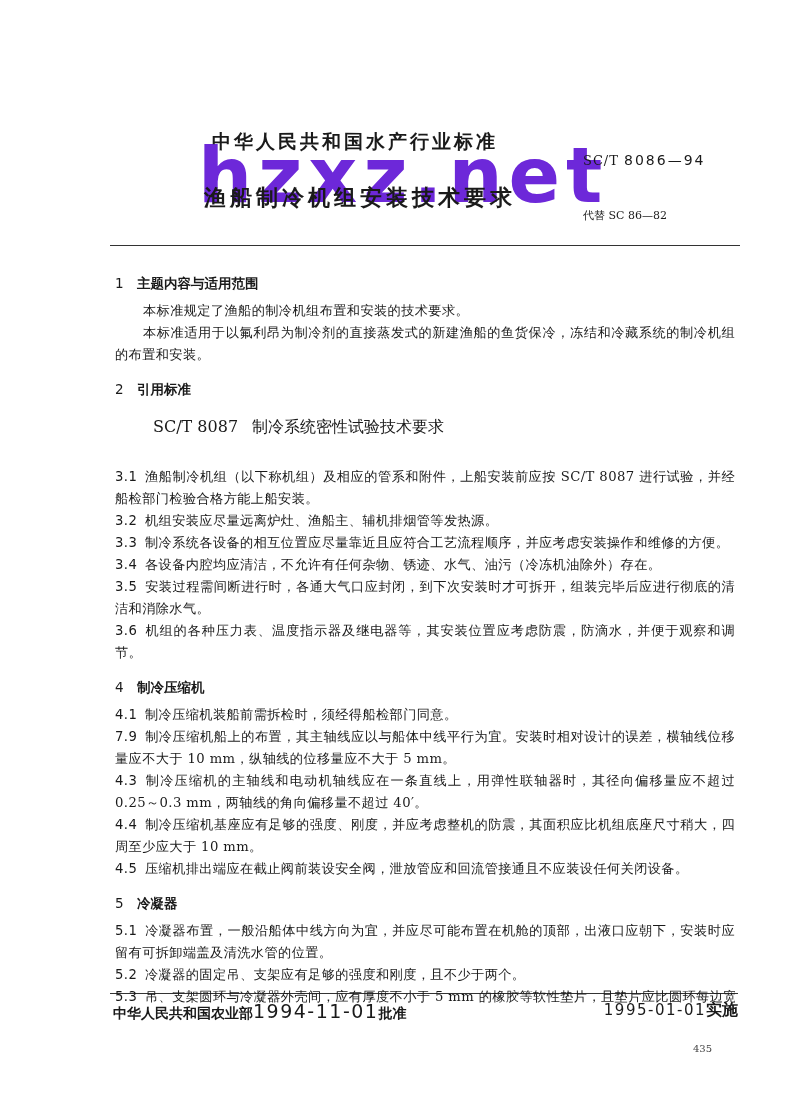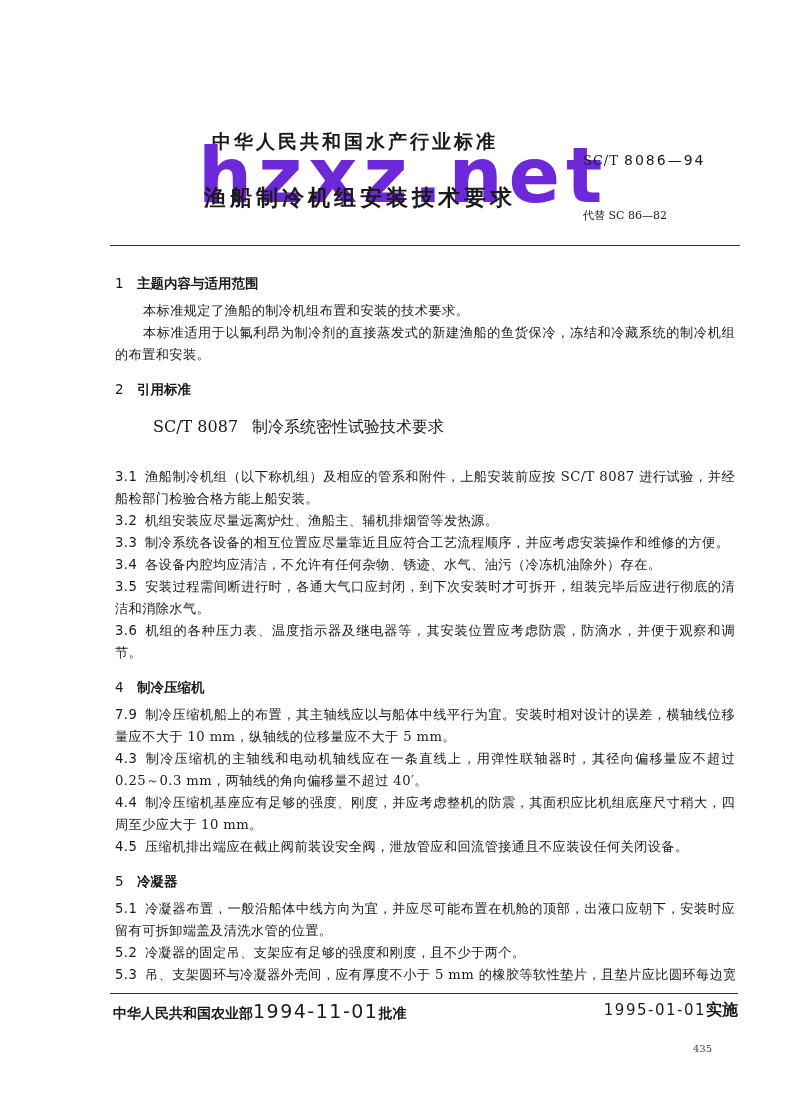--- a/index.html
+++ b/index.html
@@ -115,20 +115,21 @@
     <p class="para"><span class="cl">3.1</span><span>渔船制冷机组（以下称机组）及相应的管系和附件，上船安装前应按 SC/T 8087 进行试验，并经船检部门检验合格方能上船安装。</span></p>
     <p class="para"><span class="cl">3.2</span><span>机组安装应尽量远离炉灶、渔船主、辅机排烟管等发热源。</span></p>
     <p class="para"><span class="cl">3.3</span><span>制冷系统各设备的相互位置应尽量靠近且应符合工艺流程顺序，并应考虑安装操作和维修的方便。</span></p>
     <p class="para"><span class="cl">3.4</span><span>各设备内腔均应清洁，不允许有任何杂物、锈迹、水气、油污（冷冻机油除外）存在。</span></p>
     <p class="para"><span class="cl">3.5</span><span>安装过程需间断进行时，各通大气口应封闭，到下次安装时才可拆开，组装完毕后应进行彻底的清洁和消除水气。</span></p>
     <p class="para"><span class="cl">3.6</span><span>机组的各种压力表、温度指示器及继电器等，其安装位置应考虑防震，防滴水，并便于观察和调节。</span></p>
     <div class="gap-m"></div>
 
     <div class="sec-head"><span class="no">4</span><span>制冷压缩机</span></div>
     <div class="gap-s"></div>
+    <p class="para"><span class="cl">4.1</span><span>制冷压缩机装船前需拆检时，须经得船检部门同意。</span></p>
     <p class="para"><span class="cl">7.9</span><span>制冷压缩机船上的布置，其主轴线应以与船体中线平行为宜。安装时相对设计的误差，横轴线位移量应不大于 10 mm，纵轴线的位移量应不大于 5 mm。</span></p>
     <p class="para"><span class="cl">4.3</span><span>制冷压缩机的主轴线和电动机轴线应在一条直线上，用弹性联轴器时，其径向偏移量应不超过 0.25～0.3 mm，两轴线的角向偏移量不超过 40′。</span></p>
     <p class="para"><span class="cl">4.4</span><span>制冷压缩机基座应有足够的强度、刚度，并应考虑整机的防震，其面积应比机组底座尺寸稍大，四周至少应大于 10 mm。</span></p>
     <p class="para"><span class="cl">4.5</span><span>压缩机排出端应在截止阀前装设安全阀，泄放管应和回流管接通且不应装设任何关闭设备。</span></p>
     <div class="gap-m"></div>
 
     <div class="sec-head"><span class="no">5</span><span>冷凝器</span></div>
     <div class="gap-s"></div>
     <p class="para"><span class="cl">5.1</span><span>冷凝器布置，一般沿船体中线方向为宜，并应尽可能布置在机舱的顶部，出液口应朝下，安装时应留有可拆卸端盖及清洗水管的位置。</span></p>
     <p class="para"><span class="cl">5.2</span><span>冷凝器的固定吊、支架应有足够的强度和刚度，且不少于两个。</span></p>

